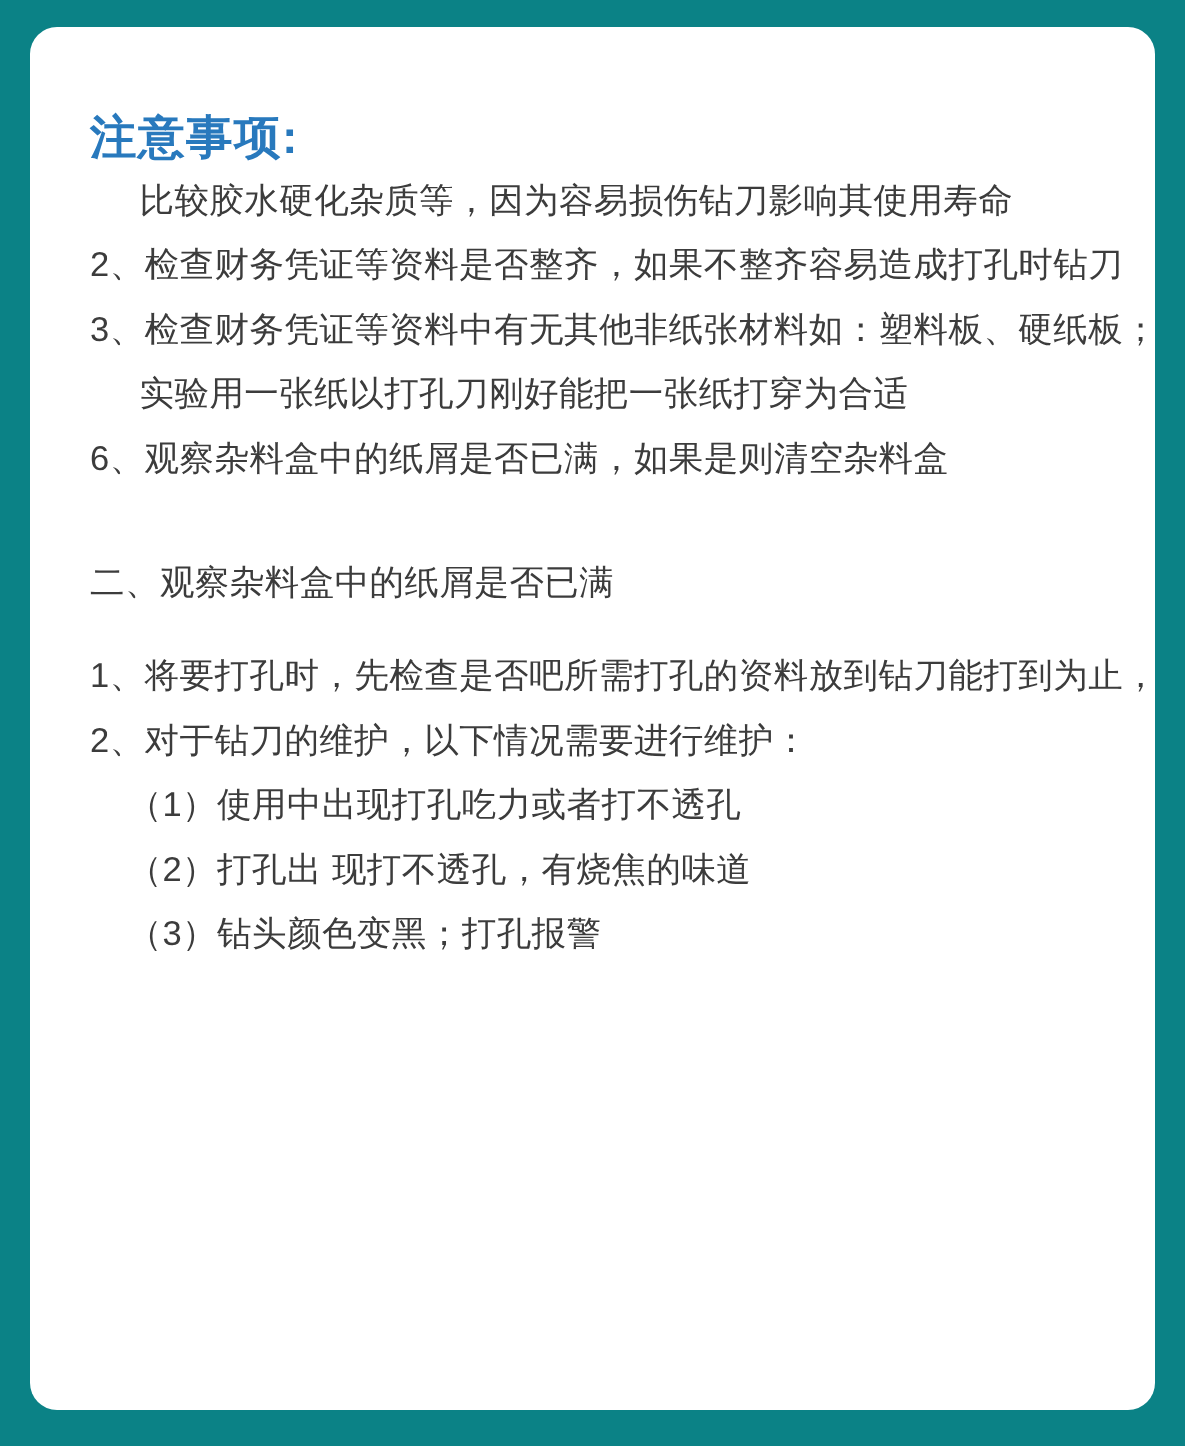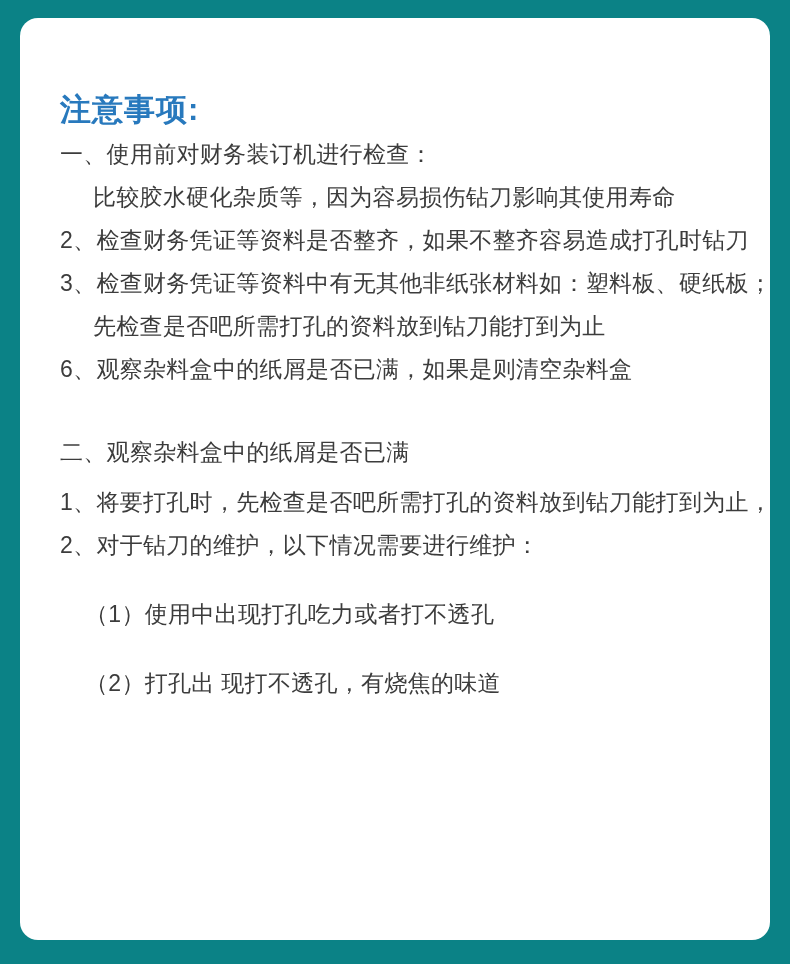--- a/index.html
+++ b/index.html
@@ -16,56 +16,56 @@
   }
   .card {
     position: absolute;
     left: 20px;
     top: 18px;
     width: 750px;
     height: 922px;
     background: #ffffff;
     border-radius: 18px;
     box-sizing: border-box;
-    padding: 72px 34px 0 40px;
+    padding: 54px 34px 0 40px;
   }
   .doc-title {
     font-size: 31px;
     line-height: 40px;
     font-weight: 700;
     color: #2879bd;
     letter-spacing: 1px;
   }
   .line {
     font-size: 23px;
     line-height: 43px;
     color: #3c3c3c;
     letter-spacing: 0.3px;
     white-space: nowrap;
   }
   .heading1 { margin-top: 3px; }
   .first-item { margin-top: 11px; }
   .heading2 { margin-top: 40px; }
-  .first-item2 { margin-top: 7px; }
+  .first-item2 { margin-top: 19px; }
   .cont { padding-left: 33px; }
-  .sub { padding-left: 25px; margin-top: 26px; }
+  .sub { padding-left: 25px; }
 </style>
 </head>
 <body>
 
 <div class="card">
 
   <div class="doc-title">注意事项:</div>
 
-  <div class="line heading1">一、使用前对财务装订机进行检查：</div>
   <div class="line cont">比较胶水硬化杂质等，因为容易损伤钻刀影响其使用寿命</div>
   <div class="line">2、检查财务凭证等资料是否整齐，如果不整齐容易造成打孔时钻刀</div>
   <div class="line">3、检查财务凭证等资料中有无其他非纸张材料如：塑料板、硬纸板；</div>
-  <div class="line cont">先检查是否吧所需打孔的资料放到钻刀能打到为止</div>
+  <div class="line cont">实验用一张纸以打孔刀刚好能把一张纸打穿为合适</div>
   <div class="line">6、观察杂料盒中的纸屑是否已满，如果是则清空杂料盒</div>
 
   <div class="line heading2">二、观察杂料盒中的纸屑是否已满</div>
   <div class="line first-item2">1、将要打孔时，先检查是否吧所需打孔的资料放到钻刀能打到为止，</div>
   <div class="line">2、对于钻刀的维护，以下情况需要进行维护：</div>
   <div class="line sub">（1）使用中出现打孔吃力或者打不透孔</div>
   <div class="line sub">（2）打孔出 现打不透孔，有烧焦的味道</div>
+  <div class="line sub">（3）钻头颜色变黑；打孔报警</div>
 
 </div>
 
 </body></html>

